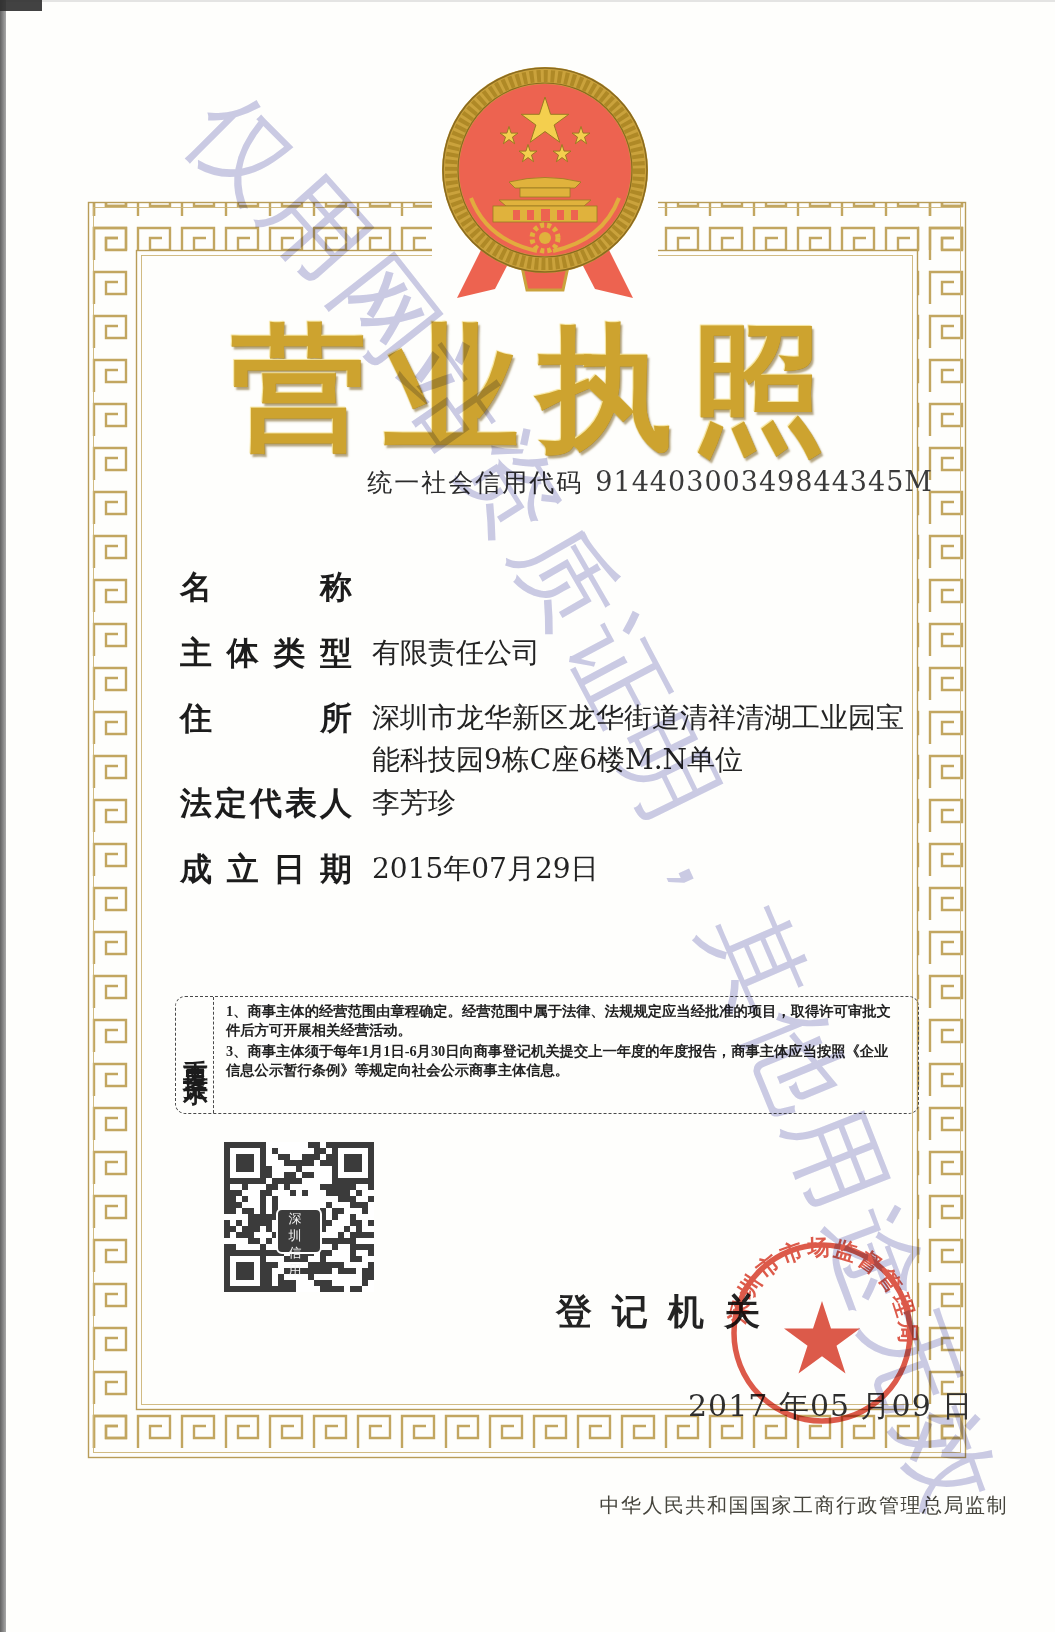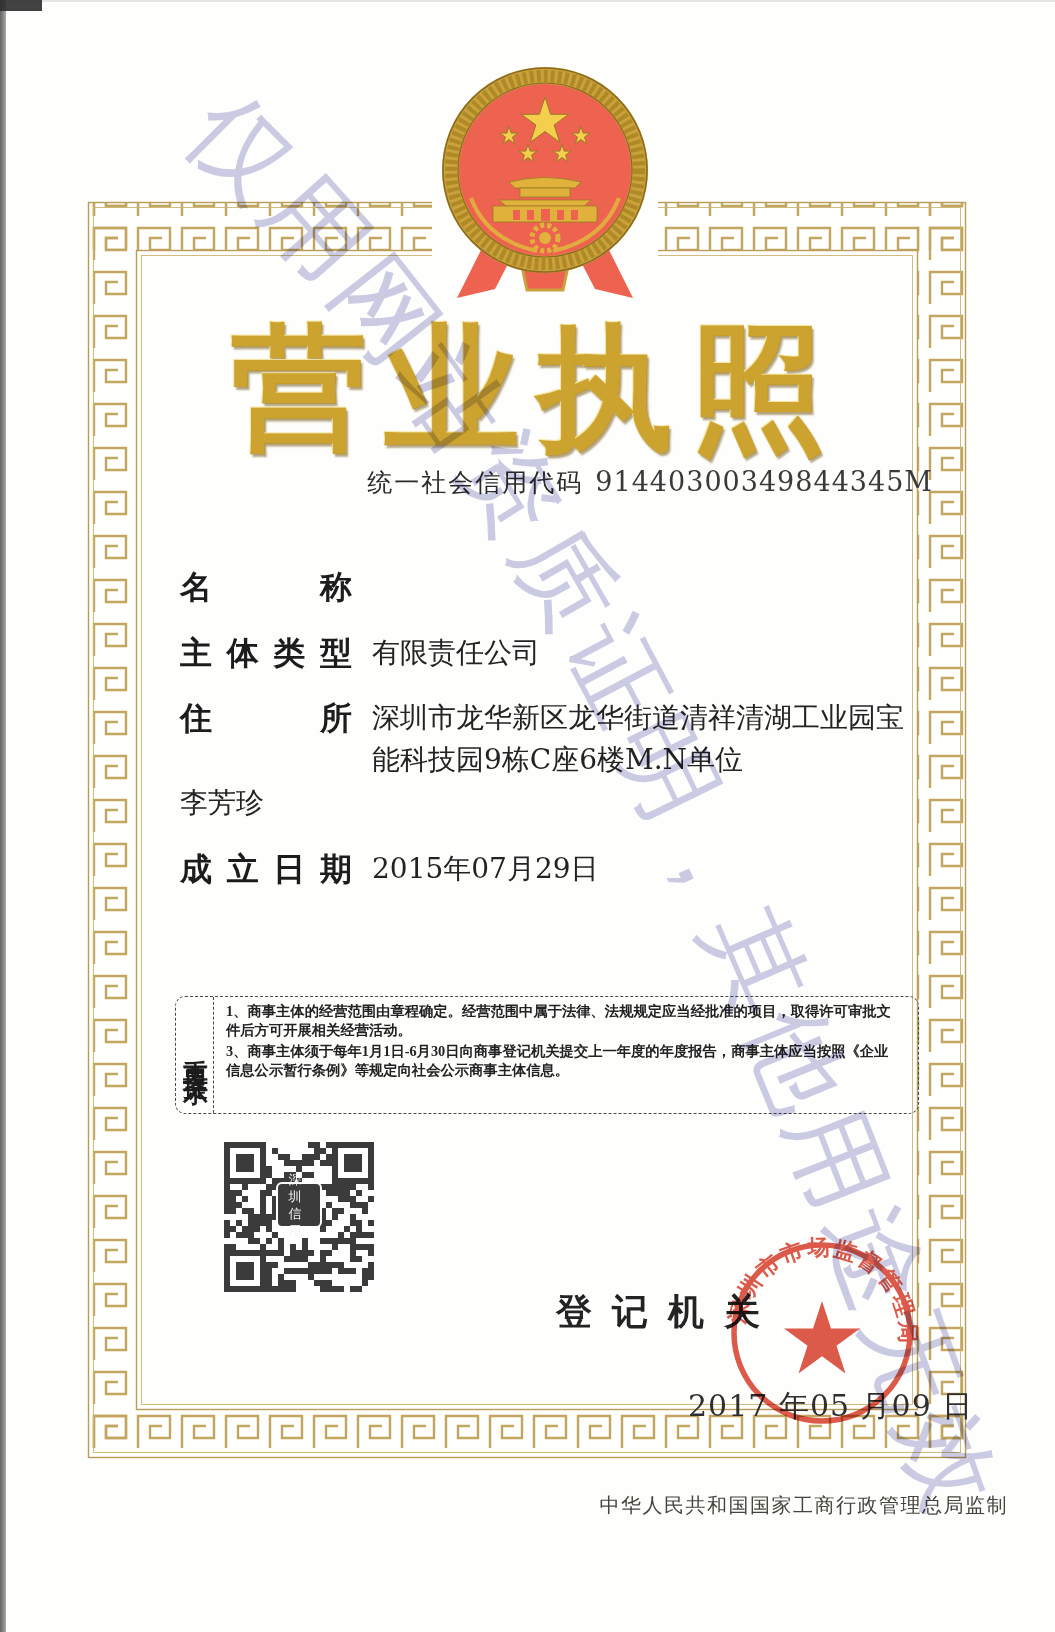--- a/index.html
+++ b/index.html
@@ -27,22 +27,22 @@
   #notice-box{left:175px;top:996px;width:744px;height:118px;border:1.7px dashed #4a4a4a;border-radius:10px;
     display:flex;box-sizing:border-box;background:transparent;}
   #notice-side{border-right:1.7px dashed #4a4a4a;padding:3px 5px 3px 7px;display:flex;align-items:center;}
   #notice-side span{writing-mode:vertical-rl;text-orientation:upright;font-size:25px;font-weight:700;
     letter-spacing:8px;color:#1c1c1c;line-height:1;}
   #notice-text{padding:4px 10px 2px 12px;flex:1;}
   #notice-text p{margin:1px 16px 2px 0;font-family:"Liberation Serif",serif;font-weight:700;
     font-size:14.3px;line-height:1.33;color:#222;}
   
   #qr-wrap{left:224px;top:1142px;width:150px;height:150px;background:#fff;}
-  #qr-logo{position:absolute;left:52px;top:40px;width:46px;height:46px;background:#3b3b3b;border-radius:6px;
-    border:2px solid #fff;box-sizing:border-box;display:flex;align-items:center;justify-content:center;}
+  #qr-logo{position:absolute;left:52px;top:66px;width:46px;height:46px;background:#3b3b3b;border-radius:6px;
+    border:2px solid #fff;box-sizing:border-box;display:flex;align-items:flex-start;justify-content:center;}
   #qr-logo span{width:34px;color:#f5f5f5;font-size:13px;line-height:17px;letter-spacing:8px;
     word-break:break-all;text-align:center;}
   
   #reg-label{left:556px;top:1288px;font-size:36px;font-weight:700;color:#232323;letter-spacing:20px;white-space:nowrap;}
   #reg-date{left:688px;top:1386px;font-family:"DejaVu Serif",serif;font-size:30px;color:#2e2e2e;letter-spacing:1px;white-space:nowrap;text-align:center;}
   
   #footer-line{top:1492px;left:0;width:1008px;text-align:right;font-family:"Liberation Serif",serif;
     font-size:20px;color:#45443c;letter-spacing:1.5px;}
   
   #seal-svg{left:722px;top:1233px;mix-blend-mode:multiply;}
@@ -127,20 +127,21 @@
   </div>
   <div class="row" style="top:632px;">
     <div class="flabel">主体类型</div>
     <div class="fvalue">有限责任公司</div>
   </div>
   <div class="row" style="top:697px;">
     <div class="flabel">住所</div>
     <div class="fvalue" style="max-width:548px;">深圳市龙华新区龙华街道清祥清湖工业园宝能科技园9栋C座6楼M.N单位</div>
   </div>
   <div class="row" style="top:782px;">
+    <div class="flabel">法定代表人</div>
     <div class="fvalue">李芳珍</div>
   </div>
   <div class="row" style="top:848px;">
     <div class="flabel">成立日期</div>
     <div class="fvalue">2015年07月29日</div>
   </div>
 
   <div class="abs" id="notice-box">
     <div id="notice-side">
       <span>重要提示</span>

